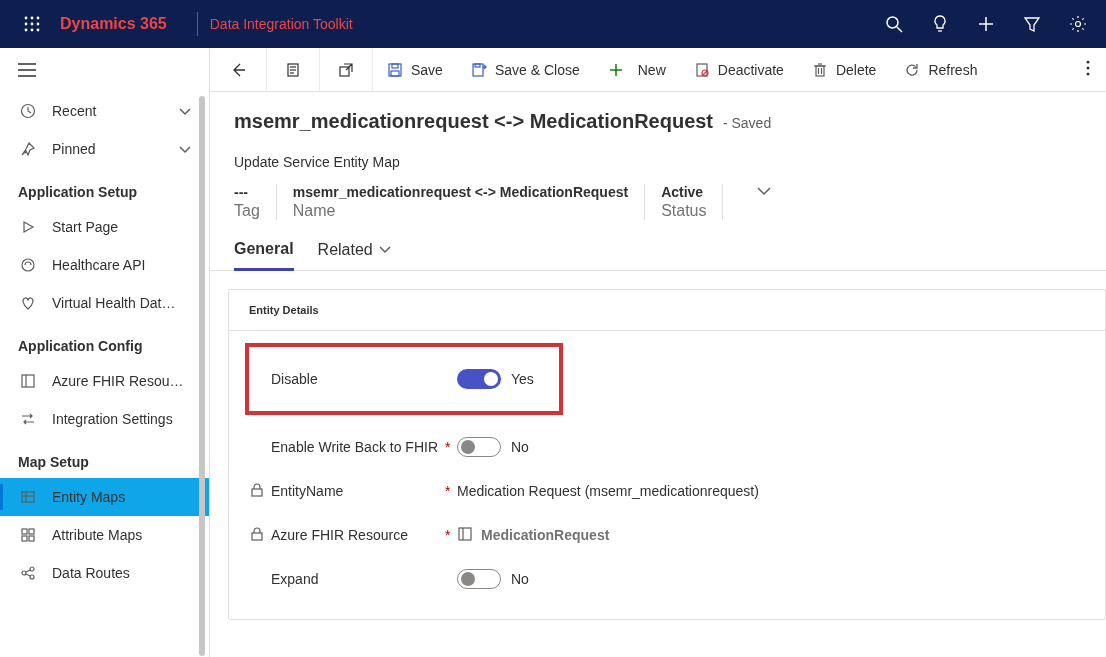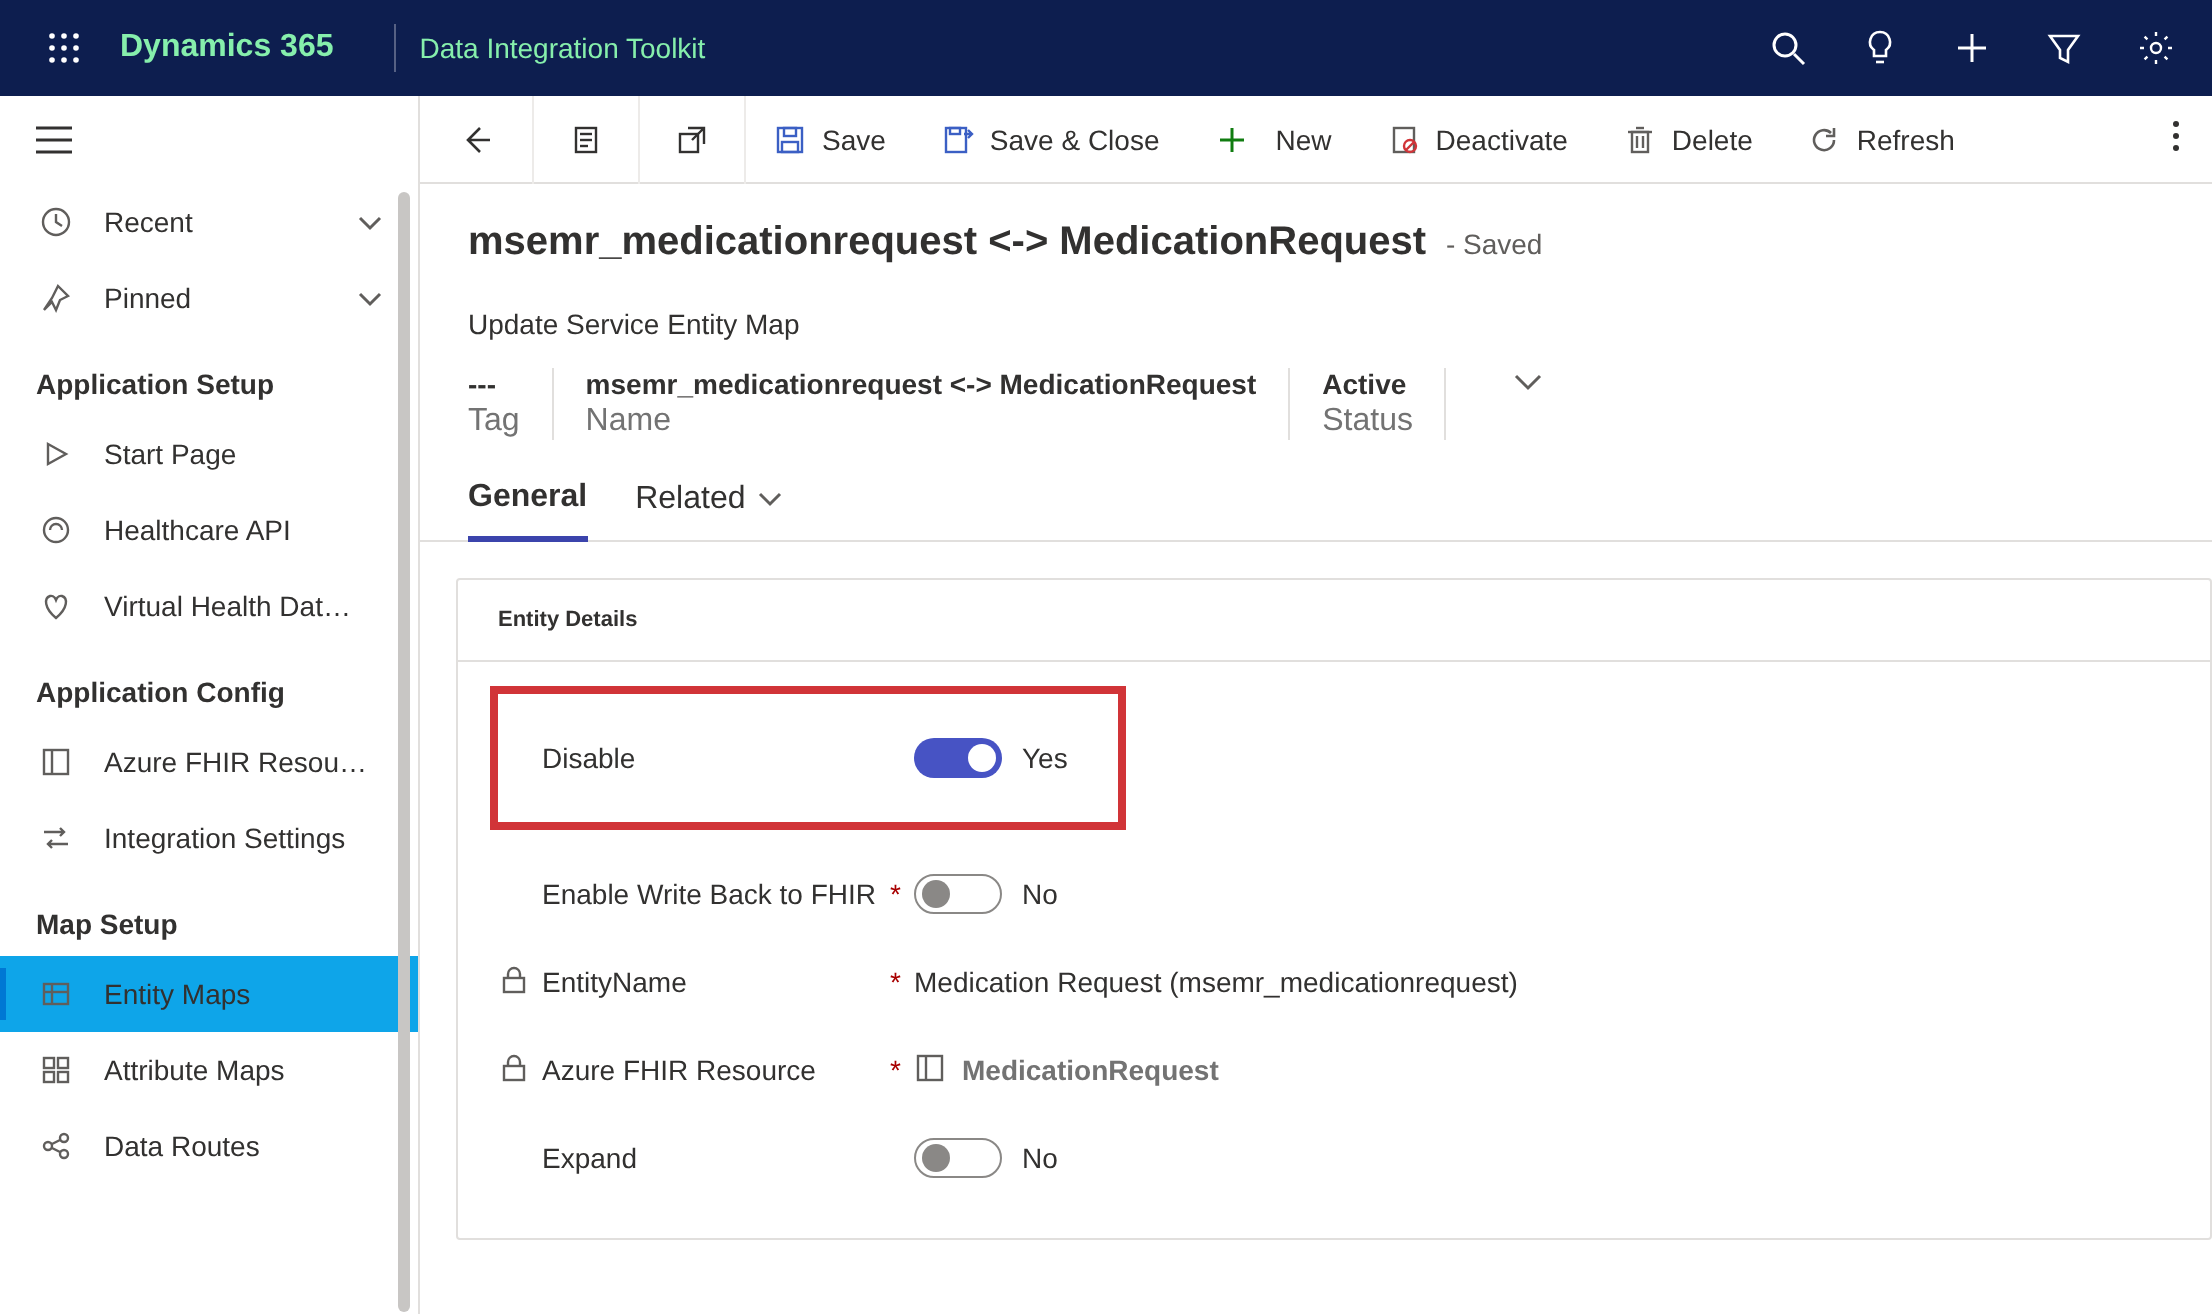--- a/index.html
+++ b/index.html
@@ -1,19 +1,19 @@
 <!DOCTYPE html>
 <html><head>
 <meta charset="utf-8">
 <style>
 * { box-sizing: border-box; margin: 0; padding: 0; }
 body { font-family: "Segoe UI", Arial, sans-serif; font-size: 14px; color: #323130; background: #fff; width: 1106px; height: 657px; overflow: hidden; }
 
 
-.topbar { background: #0d1e4f; color: #86efac; height: 48px; display: flex; align-items: center; padding: 0 8px; }
+.topbar { background: #0d1e4f; color: #ef4444; height: 48px; display: flex; align-items: center; padding: 0 8px; }
 .waffle { width: 48px; display: flex; align-items: center; justify-content: center; }
 .waffle svg { fill: #fff; }
 .brand { font-weight: 600; margin-left: 4px; margin-right: 18px; font-size: 16px; }
 .divider-v { width: 1px; height: 24px; background: rgba(255,255,255,0.3); margin: 0 12px; }
 .app-name { font-size: 14px; font-weight: 400; }
 .topbar-spacer { flex: 1; }
 .topbar-icons { display: flex; gap: 26px; margin-right: 10px; }
 .topbar-icons .ticon { width: 20px; height: 20px; display: flex; align-items: center; justify-content: center; }
 .topbar-icons svg { stroke: #fff; fill: none; }
 

